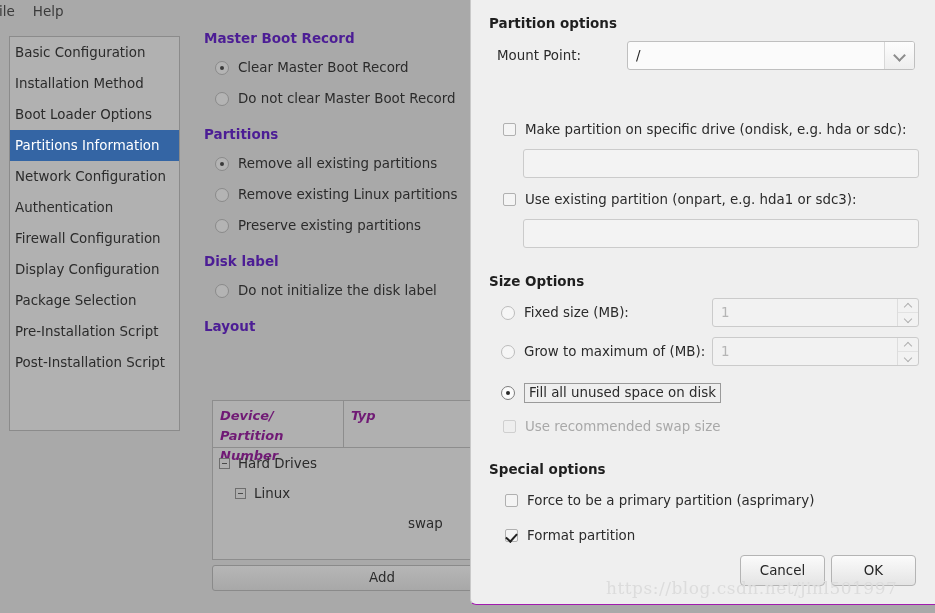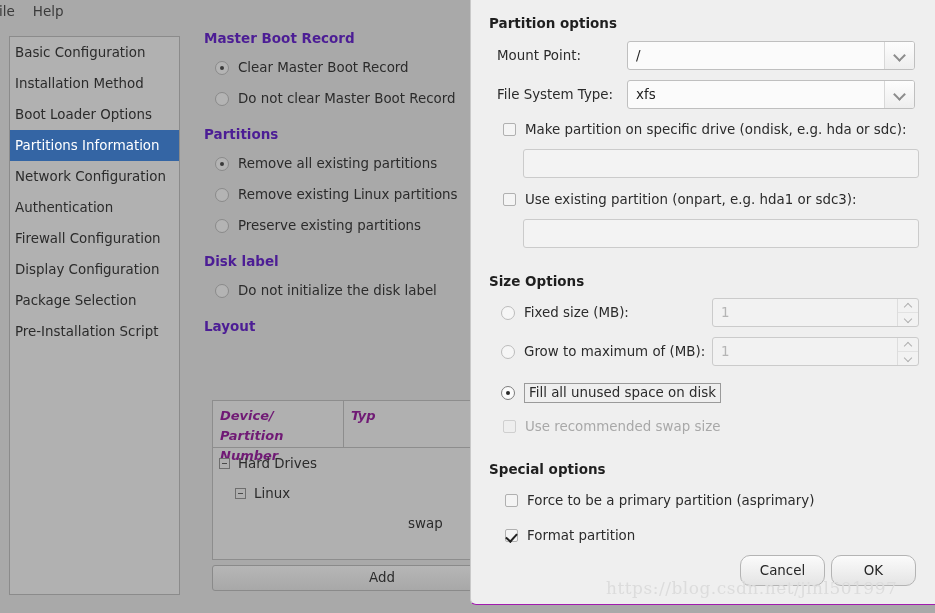--- a/index.html
+++ b/index.html
@@ -37,21 +37,21 @@
     color: #3b3b3b;
     padding: 0 9px;
     line-height: 22px;
   }
   #menubar .menu-item.clipped { margin-left: -10px; }
 
   
   #sidebar {
     position: absolute;
     left: 9px; top: 36px;
-    width: 171px; height: 559px;
+    width: 171px; height: 395px;
     background: #b1b1b1;
     border: 1px solid #8b8b8b;
   }
   .side-item {
     height: 31px;
     line-height: 31px;
     padding-left: 5px;
     font-size: 13.4px;
     color: #2b2b2b;
     white-space: nowrap;
@@ -374,21 +374,21 @@
     border-right: 1.6px solid #b0b0b0;
     border-bottom: 1.6px solid #b0b0b0;
     transform: rotate(45deg);
   }
 
   .dlg-btn {
     position: absolute;
     width: 85px; height: 31px;
     background: linear-gradient(#fbfbfb, #e4e4e4);
     border: 1px solid #b4b4b4;
-    border-radius: 10px;
+    border-radius: 4px;
     font-size: 13.4px;
     color: #262626;
     display: flex;
     align-items: center;
     justify-content: center;
   }
   #btn-cancel { left: 269px; top: 555px; }
   #btn-ok     { left: 360px; top: 555px; }
 
   #watermark {
@@ -415,20 +415,21 @@
     <div class="side-item">Basic Configuration</div>
     <div class="side-item">Installation Method</div>
     <div class="side-item">Boot Loader Options</div>
     <div class="side-item selected">Partitions Information</div>
     <div class="side-item">Network Configuration</div>
     <div class="side-item">Authentication</div>
     <div class="side-item">Firewall Configuration</div>
     <div class="side-item">Display Configuration</div>
     <div class="side-item">Package Selection</div>
     <div class="side-item">Pre-Installation Script</div>
+    <div class="side-item">Post-Installation Script</div>
   </div>
 
   <div id="main-panel">
 
     <div class="group">
       <div class="section-title">Master Boot Record</div>
       <div class="radio-row">
         <span class="rb on"></span>
         <span class="lbl">Clear Master Boot Record</span>
       </div>
@@ -506,29 +507,20 @@
   <div class="field-row" style="left:26px; top:41px; width:420px;">
     <span class="field-label" style="width:130px;">Mount Point:</span>
     <span class="combo" style="width:288px;">
       <span class="val">/</span>
       <span class="arrow-box">
           <span class="chev"></span>
         </span>
     </span>
   </div>
 
-  <div class="field-row" style="left:26px; top:80px; width:420px;">
-    <span class="field-label" style="width:130px;">File System Type:</span>
-    <span class="combo" style="width:288px;">
-      <span class="val">xfs</span>
-      <span class="arrow-box">
-          <span class="chev"></span>
-        </span>
-    </span>
-  </div>
 
   <div class="check-row" style="left:32px; top:122px;">
     <span class="cb"></span>
     <span class="lbl">Make partition on specific drive (ondisk, e.g. hda or sdc):</span>
   </div>
   <div class="text-input" style="left:52px; top:149px; width:396px;" placeholder=""></div>
 
   <div class="check-row" style="left:32px; top:192px;">
     <span class="cb"></span>
     <span class="lbl">Use existing partition (onpart, e.g. hda1 or sdc3):</span>

